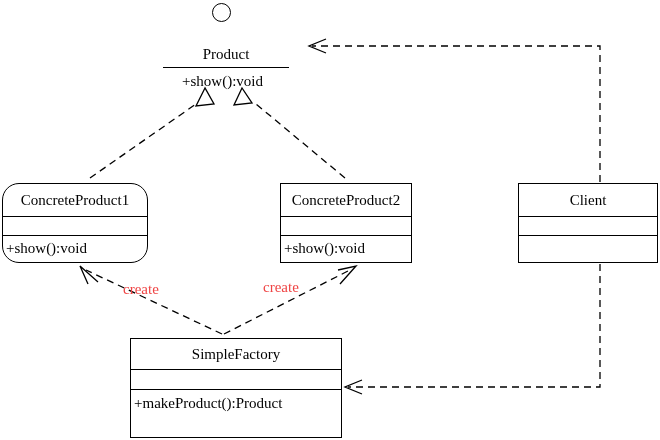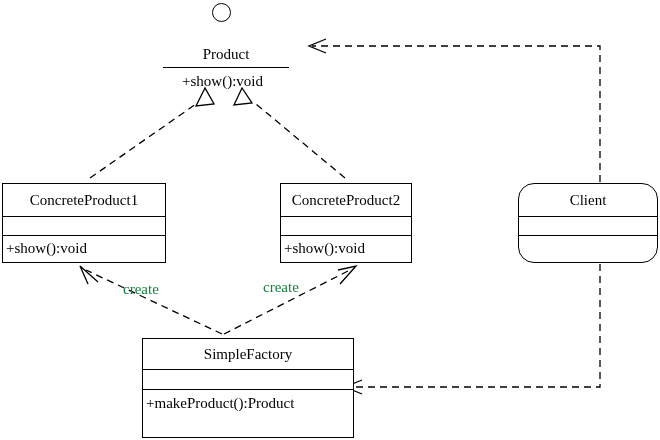--- a/index.html
+++ b/index.html
@@ -91,21 +91,21 @@
     border: 1px solid #000000;
     border-radius: 50%;
     background: #ffffff;
     box-sizing: border-box;
   }
   
   .edge-label {
     position: absolute;
     font-family: "Liberation Serif", "DejaVu Serif", serif;
     font-size: 15px;
-    color: #15803d;
+    color: #ef4444;
     background: transparent;
     white-space: nowrap;
   }
 </style>
 </head>
 <body>
 
 <div id="diagram-canvas">
 
   <svg id="edge-layer" viewBox="0 0 660 440" width="660" height="440" xmlns="http://www.w3.org/2000/svg">
@@ -141,39 +141,39 @@
     </g>
   </svg>
 
   <div id="lollipop-circle"></div>
 
   <div id="interface-product">
     <div class="iface-name uml-text">Product</div>
     <div class="iface-ops uml-text">+show():void</div>
   </div>
 
-  <div class="uml-class" id="class-concrete-product-1" style="left:2px; top:183px; width:164px; height:80px;">
+  <div class="uml-class" id="class-concrete-product-1" style="left:2px; top:183px; width:146px; height:80px;border-radius:17px;">
     <div class="compartment cmp-name uml-text" style="height:33px;">ConcreteProduct1</div>
     <div class="compartment cmp-attrs uml-text" style="height:19px;"></div>
     <div class="compartment cmp-ops uml-text" style="height:28px;">+show():void</div>
   </div>
 
   <div class="uml-class" id="class-concrete-product-2" style="left:280px; top:183px; width:132px; height:80px;">
     <div class="compartment cmp-name uml-text" style="height:33px;">ConcreteProduct2</div>
     <div class="compartment cmp-attrs uml-text" style="height:19px;"></div>
     <div class="compartment cmp-ops uml-text" style="height:28px;">+show():void</div>
   </div>
 
-  <div class="uml-class" id="class-client" style="left:518px; top:183px; width:140px; height:80px;border-radius:16px;">
+  <div class="uml-class" id="class-client" style="left:518px; top:183px; width:140px; height:80px;">
     <div class="compartment cmp-name uml-text" style="height:33px;">Client</div>
     <div class="compartment cmp-attrs uml-text" style="height:19px;"></div>
     <div class="compartment cmp-ops uml-text" style="height:28px;"></div>
   </div>
 
-  <div class="uml-class" id="class-simple-factory" style="left:130px; top:338px; width:212px; height:100px;margin-left:12px;">
+  <div class="uml-class" id="class-simple-factory" style="left:130px; top:338px; width:212px; height:100px;">
     <div class="compartment cmp-name uml-text" style="height:30px;">SimpleFactory</div>
     <div class="compartment cmp-attrs uml-text" style="height:20px;"></div>
     <div class="compartment cmp-ops uml-text" style="height:28px;">+makeProduct():Product</div>
     <div class="compartment uml-text" style="height:20px; border-top:none;"></div>
   </div>
 
   <div class="edge-label" style="left:123px; top:281px;">create</div>
 
   <div class="edge-label" style="left:263px; top:279px;">create</div>
 

